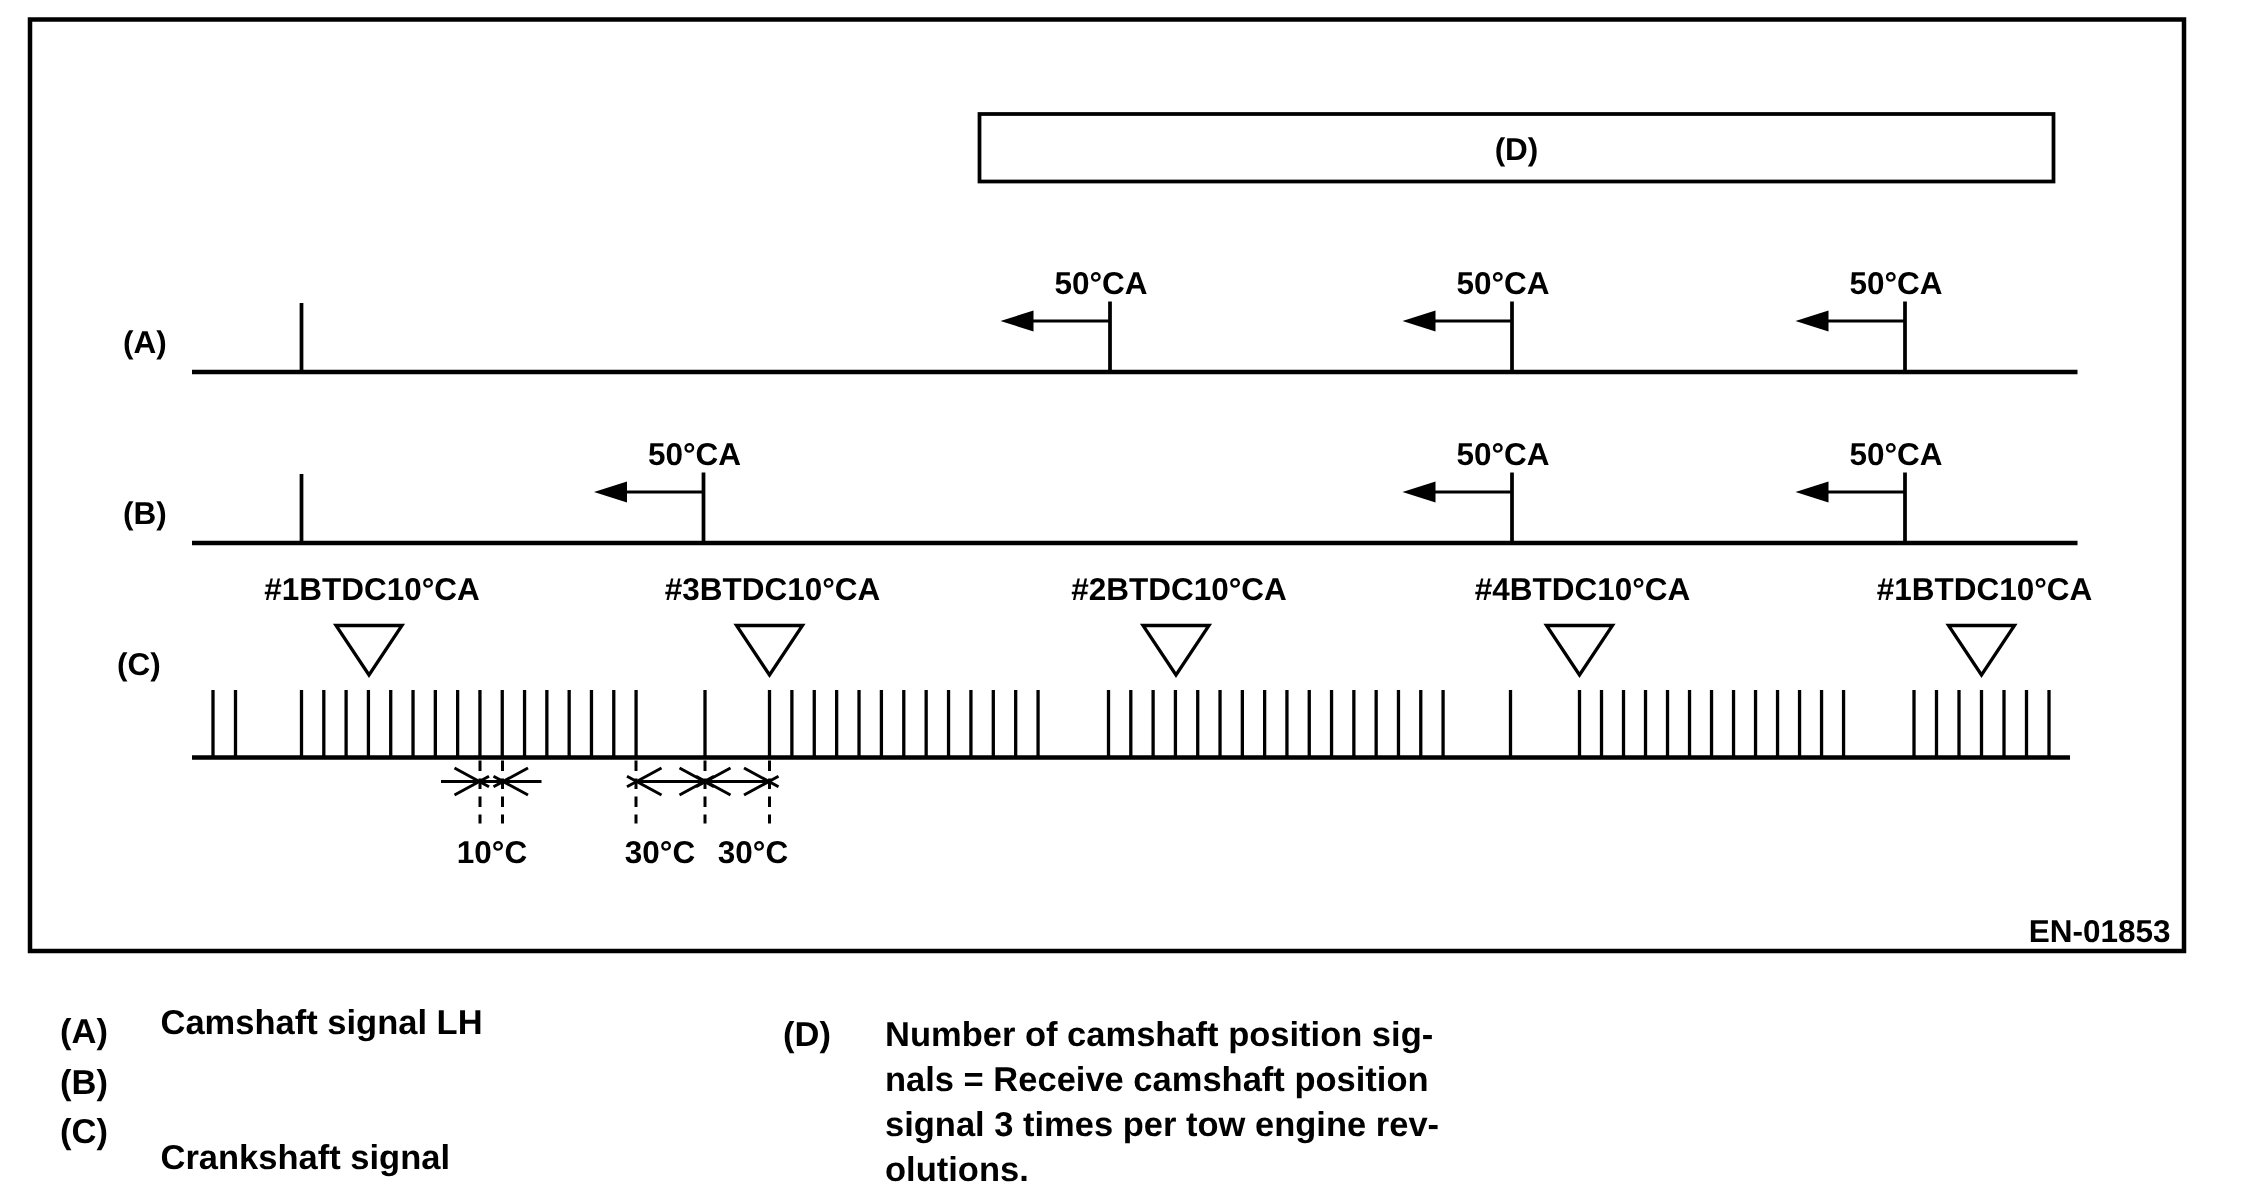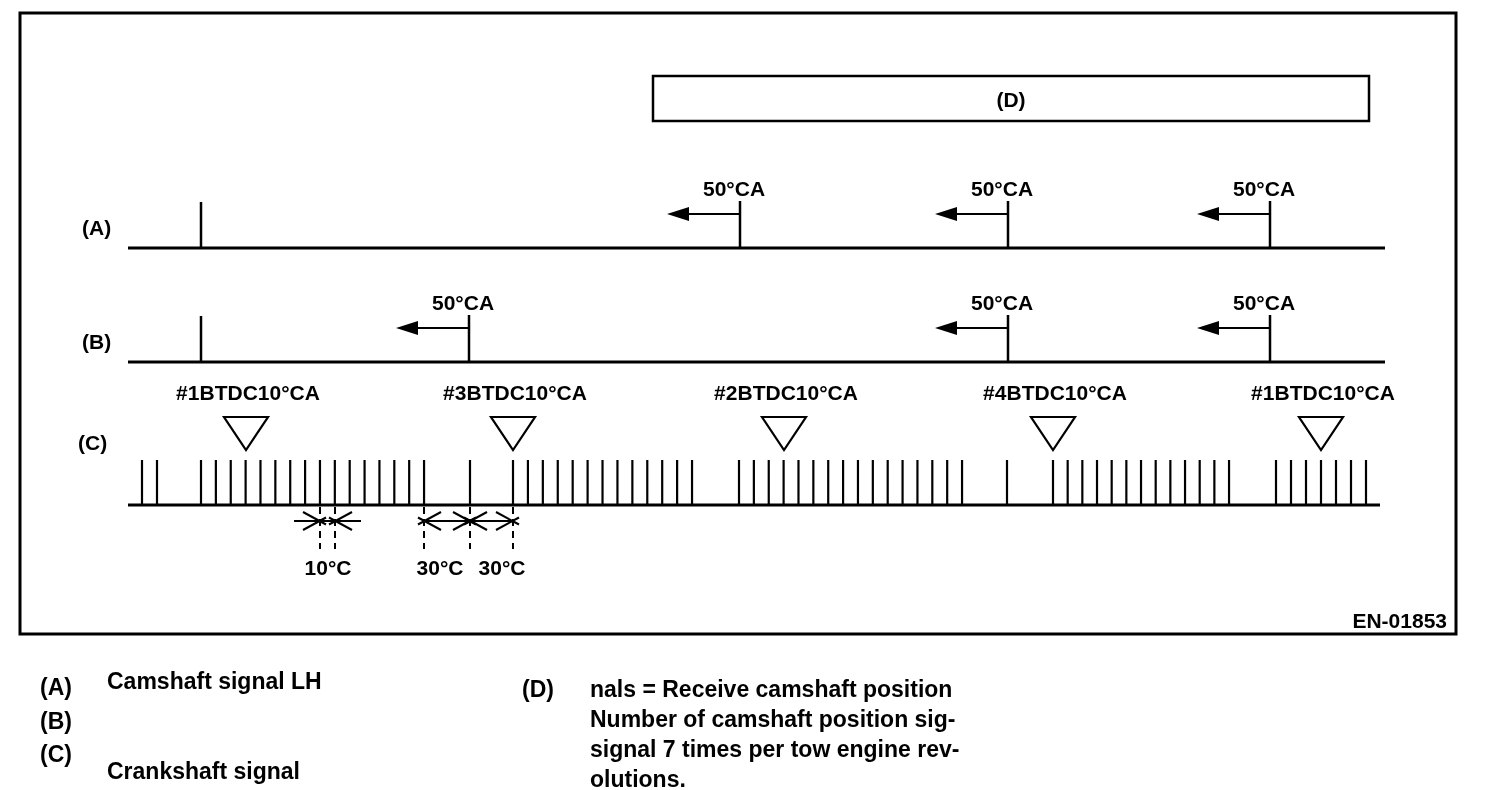--- a/index.html
+++ b/index.html
@@ -163,19 +163,19 @@
     <span class="lkey" style="left:40px;top:674px">(A)</span>
 
     <span class="lkey" style="left:40px;top:708px">(B)</span>
     <span class="ltext" style="left:107px;top:668px">Camshaft signal LH</span>
 
     <span class="lkey" style="left:40px;top:741px">(C)</span>
     <span class="ltext" style="left:107px;top:758px">Crankshaft signal</span>
 
     <span class="lkey" style="left:522px;top:676px">(D)</span>
     <div class="dblock" style="left:590px;top:674px">
+      <div class="dline">Number of camshaft position sig-</div>
       <div class="dline">nals = Receive camshaft position</div>
-      <div class="dline">Number of camshaft position sig-</div>
-      <div class="dline">signal 7 times per tow engine rev-</div>
+      <div class="dline">signal 3 times per tow engine rev-</div>
       <div class="dline">olutions.</div>
     </div>
   </div>
 </div>
 
 </body></html>

